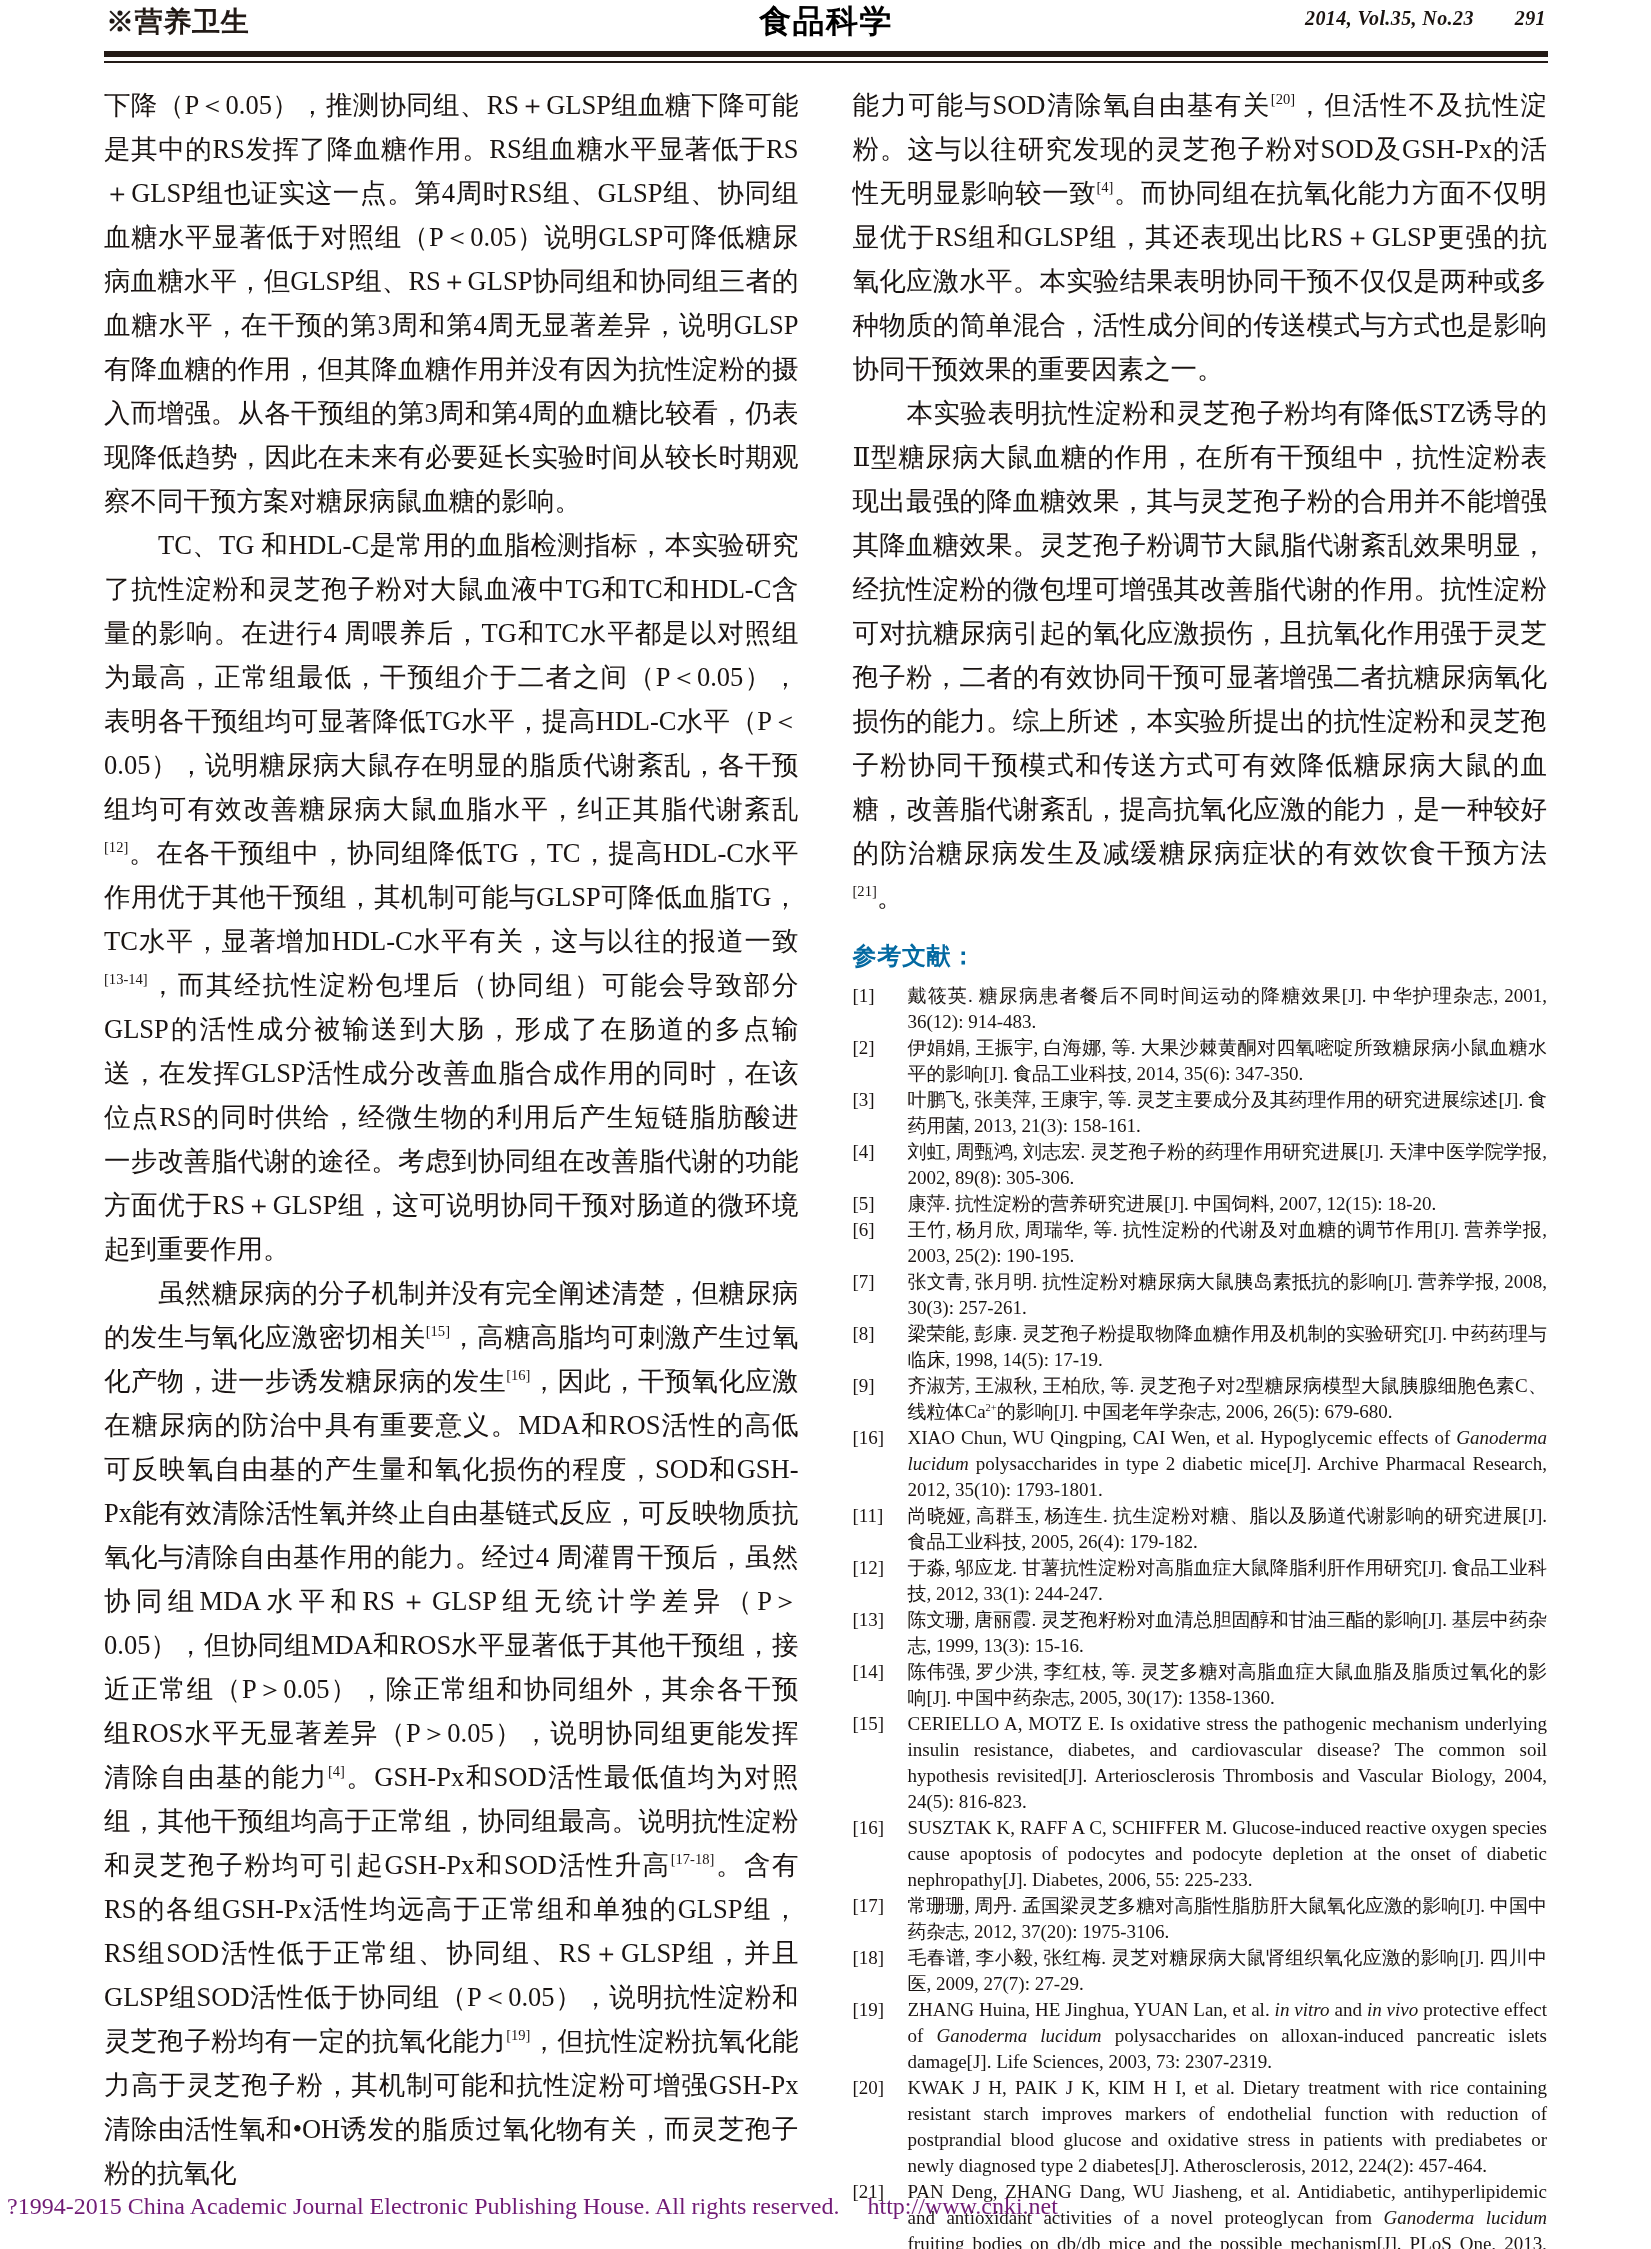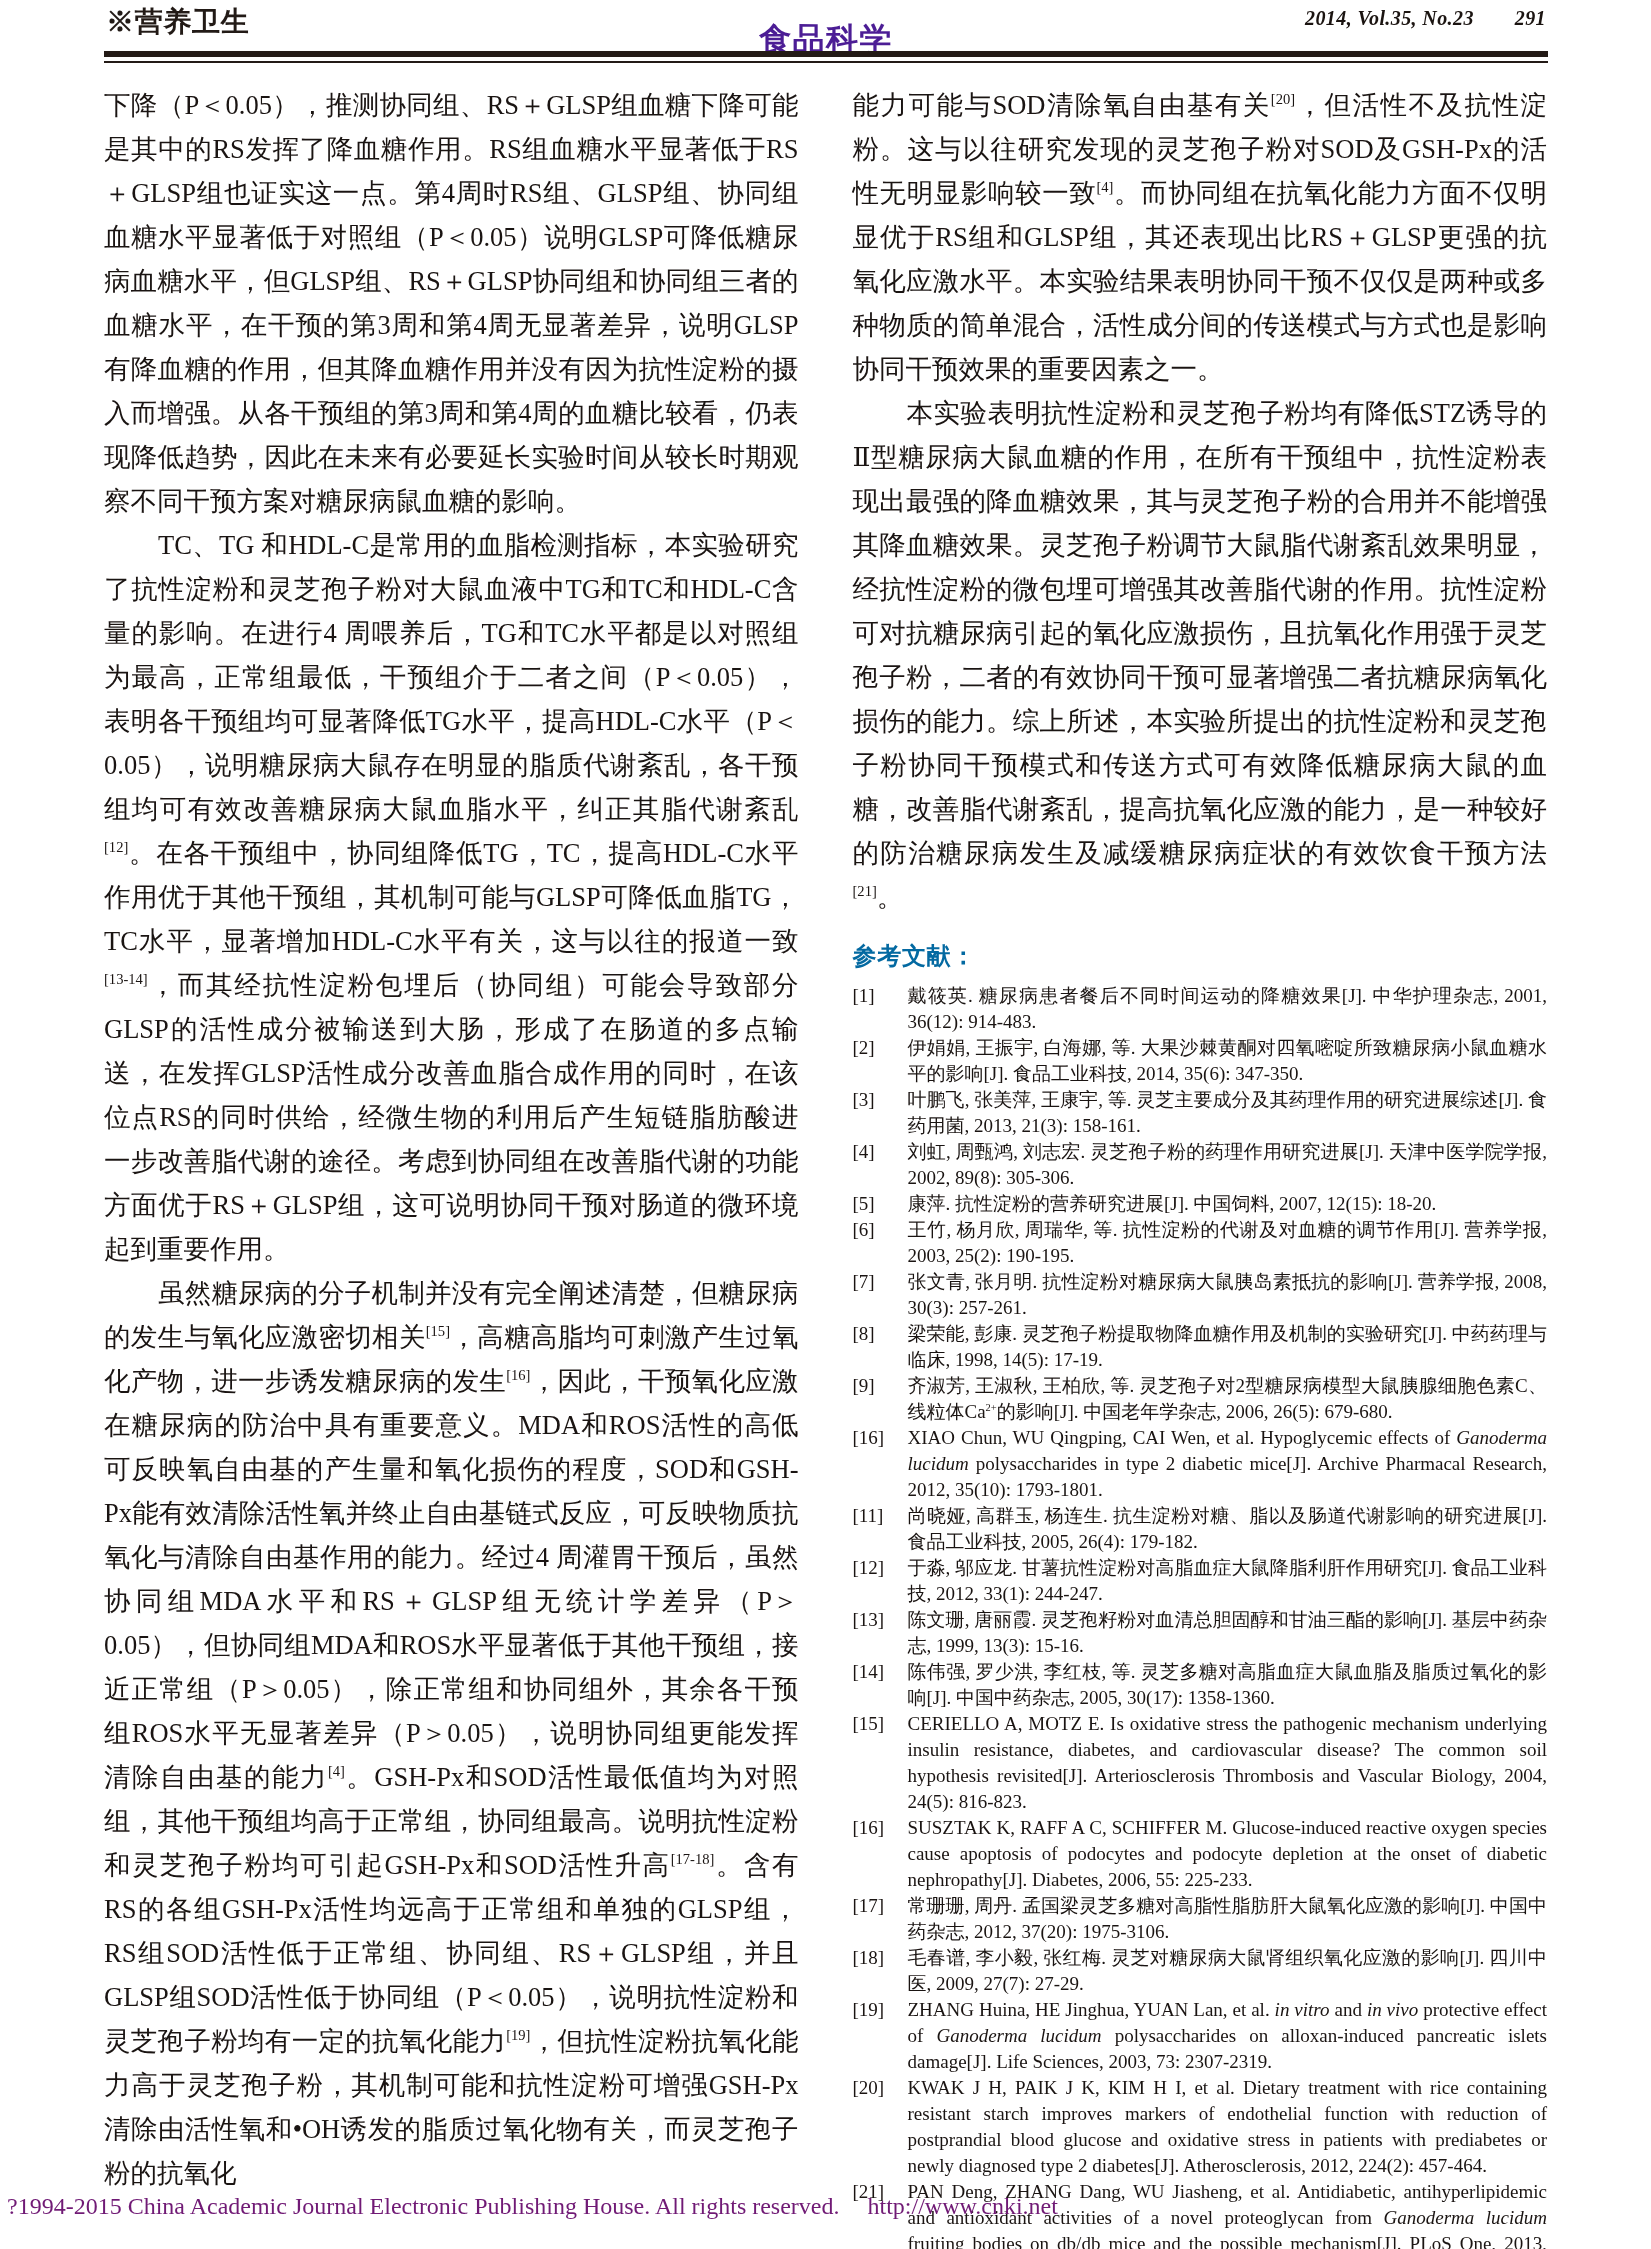--- a/index.html
+++ b/index.html
@@ -35,27 +35,27 @@
     font-family: "DejaVu Serif", "Liberation Serif", serif;
     font-weight: 700;
     font-size: 28px;
     letter-spacing: 0.7px;
     color: #221a16;
     white-space: nowrap;
   }
   .runhead-center {
     position: absolute;
     left: 0; right: 0;
-    top: 18px;
+    top: 0;
     text-align: center;
     font-family: "DejaVu Serif", "Liberation Serif", serif;
     font-weight: 700;
     font-size: 32px;
     letter-spacing: 1.4px;
-    color: #4c1d95;
+    color: #000000;
   }
   .runhead-right {
     position: absolute;
     right: 106px;
     top: 7px;
     font-style: italic;
     font-weight: 700;
     font-size: 20px;
     letter-spacing: 0.4px;
     white-space: nowrap;

